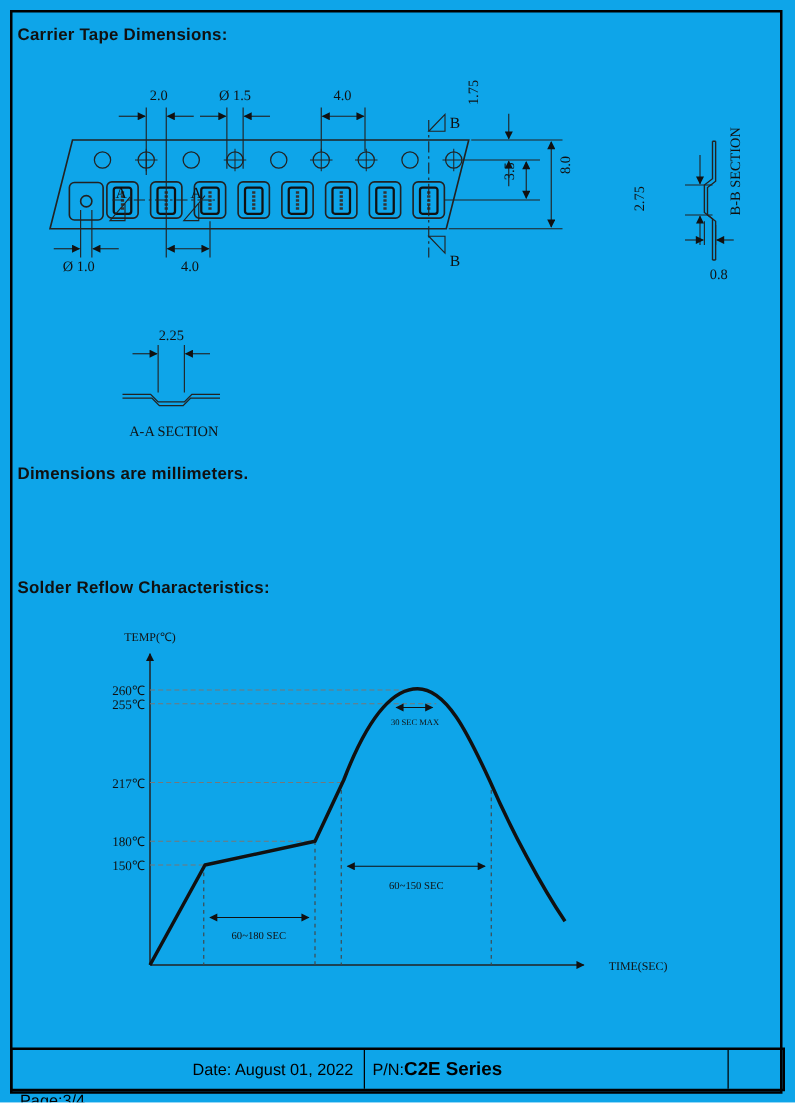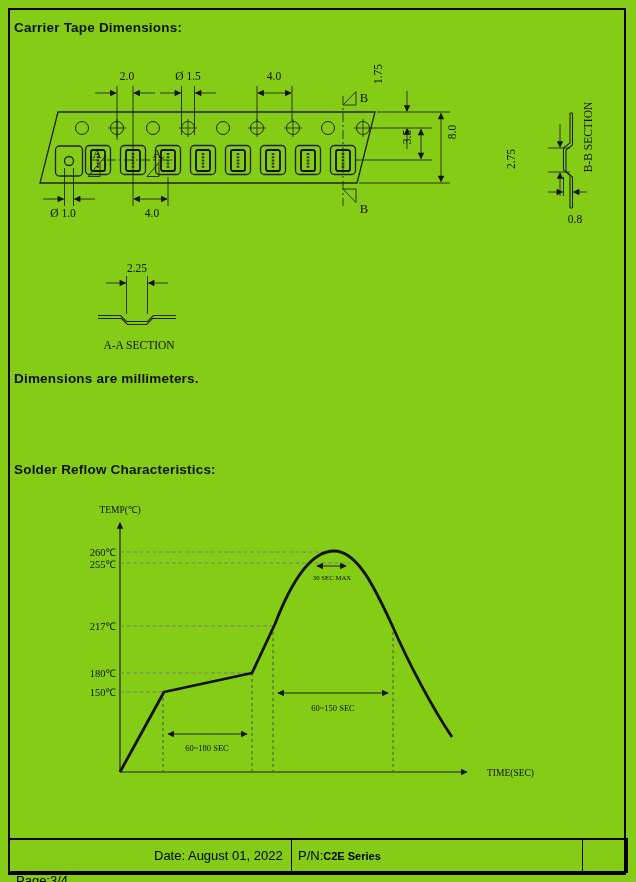--- a/index.html
+++ b/index.html
@@ -1,34 +1,34 @@
 <!DOCTYPE html>
 <html><head>
 <meta charset="utf-8">
 <style>
   html,body{margin:0;padding:0;background:#fff;}
-  #page{position:relative;width:636px;height:882px;background:#84cc16;overflow:hidden;
+  #page{position:relative;width:636px;height:882px;background:#0ea5e9;overflow:hidden;
         font-family:"Liberation Sans",sans-serif;color:#000;}
   #frame{position:absolute;left:8px;top:8px;width:618px;height:867px;border:2px solid #000;box-sizing:border-box;}
   .heading{position:absolute;left:14px;font-size:13.5px;font-weight:bold;color:#111;letter-spacing:0.2px;}
   #h1{top:20px;}
   #h2{top:371px;}
   #h3{top:462px;}
   #drawing-svg{position:absolute;left:0;top:0;}
   
   #footer{position:absolute;left:8px;top:838px;width:620px;height:35px;border:2px solid #000;
           box-sizing:border-box;display:flex;font-size:13px;}
   .fcell{display:flex;align-items:center;border-right:1.5px solid #000;box-sizing:border-box;padding:0 6px;}
   .fcell:last-child{border-right:none;}
   #fc1{width:138px;margin-top:40px;}
   #fc2{width:144px;text-align:center;}
   #fc3{width:291px;}
   #fc4{flex:1;}
   .fval{flex:1;}
-  .pn{font-weight:bold;font-size:11px;}
+  .pn{font-weight:bold;font-size:15px;}
   svg text{fill:#111;}
 </style>
 </head>
 <body>
 
 <div id="page">
   <div id="frame"></div>
 
   <div id="h1" class="heading">Carrier Tape Dimensions:</div>
   <div id="h2" class="heading">Dimensions are millimeters.</div>

